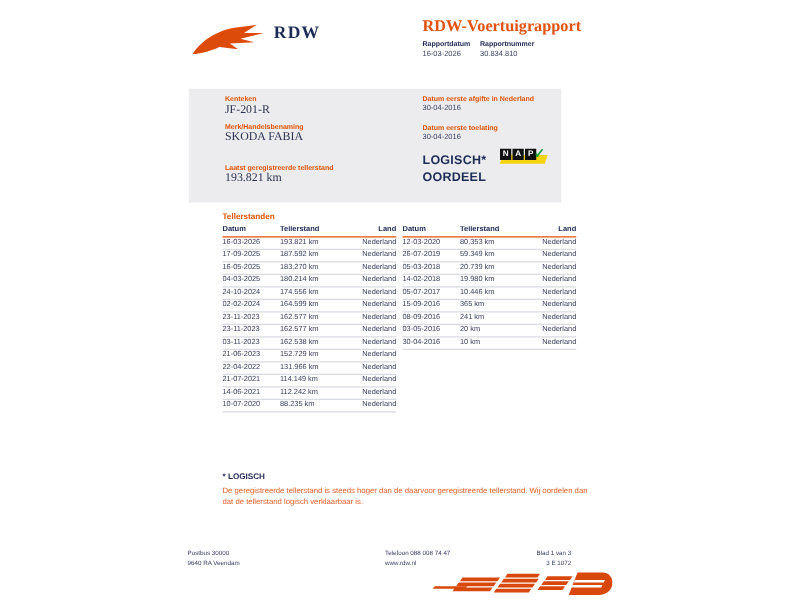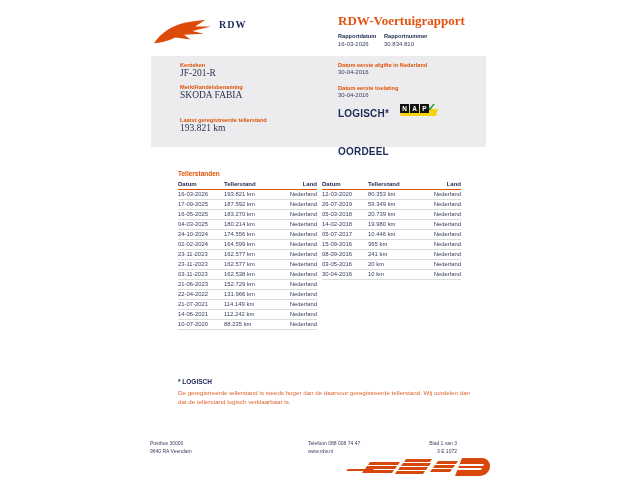--- a/index.html
+++ b/index.html
@@ -1,28 +1,28 @@
 <!DOCTYPE html>
 <html><head>
 <meta charset="utf-8">
 <style>
   html,body{margin:0;padding:0;background:#ffffff;}
   .page{position:relative;width:640px;height:480px;background:#ffffff;overflow:hidden;
         font-family:"Liberation Sans",sans-serif;color:#2b3358;}
   .abs{position:absolute;}
 
   
-  .rdw-logotype{font-family:"Liberation Serif",serif;font-weight:bold;font-size:10px;
+  .rdw-logotype{font-family:"Liberation Serif",serif;font-weight:bold;font-size:14px;
                 color:#1d2b56;letter-spacing:1px;}
   .report-title{font-family:"Liberation Serif",serif;font-weight:bold;font-size:13px;color:#e25311;text-align:right;}
   .meta-label{font-size:5.6px;font-weight:bold;color:#222c55;}
   .meta-value{font-size:6px;color:#3a4262;}
 
   
-  .summary-box{left:151px;top:56px;width:335px;height:91px;background:#ececee;}
+  .summary-box{left:151px;top:71px;width:298px;height:91px;background:#ececee;}
   .lbl{color:#e05206;font-weight:bold;font-size:5.6px;}
   .val-serif{color:#2b3350;font-family:"Liberation Serif",serif;font-size:9.5px;}
   .val-small{color:#3a4262;font-size:6px;}
   .oordeel{font-size:10px;font-weight:bold;color:#1d2b56;letter-spacing:.2px;}
 
   
   .nap{width:40px;height:15px;}
   .nap-bar{position:absolute;left:1px;top:6px;width:36px;height:7px;background:#f5d40e;transform:skewX(-18deg);}
   .nap-sq{position:absolute;top:1px;width:9px;height:9px;background:#111;color:#fff;
           font-size:6.5px;font-weight:bold;text-align:center;line-height:9px;}
@@ -70,21 +70,21 @@
     <div class="abs val-serif" style="left:29px;top:34px;text-align:center;">SKODA FABIA</div>
     <div class="abs lbl" style="left:29px;top:61px;">Laatst geregistreerde tellerstand</div>
     <div class="abs val-serif" style="left:29px;top:67px;">193.821 km</div>
 
     <div class="abs lbl" style="left:187px;top:6px;">Datum eerste afgifte in Nederland</div>
     <div class="abs val-small" style="left:187px;top:13px;">30-04-2016</div>
     <div class="abs lbl" style="left:187px;top:29px;">Datum eerste toelating</div>
     <div class="abs val-small" style="left:187px;top:36px;">30-04-2016</div>
 
     <div class="abs oordeel" style="left:187px;top:52px;">LOGISCH*</div>
-    <div class="abs oordeel" style="left:187px;top:66px;margin-top:24px;">OORDEEL</div>
+    <div class="abs oordeel" style="left:187px;top:66px;">OORDEEL</div>
 
     <div class="abs nap" style="left:249px;top:47px;">
       <div class="nap-bar"></div>
       <div class="nap-sq" style="left:0px;">N</div>
       <div class="nap-sq" style="left:10px;">A</div>
       <div class="nap-sq" style="left:20px;">P</div>
       <div class="nap-check">✓</div>
     </div>
   </div>
 

